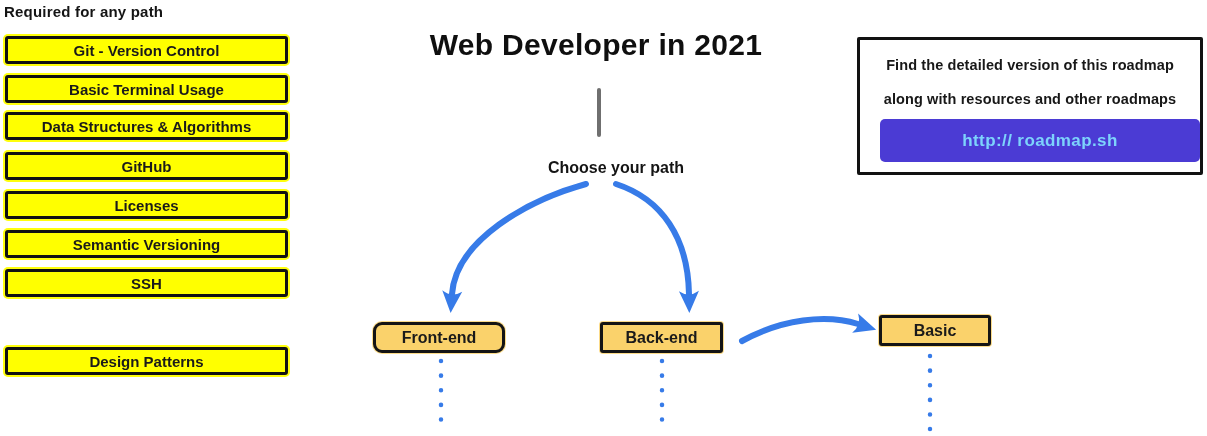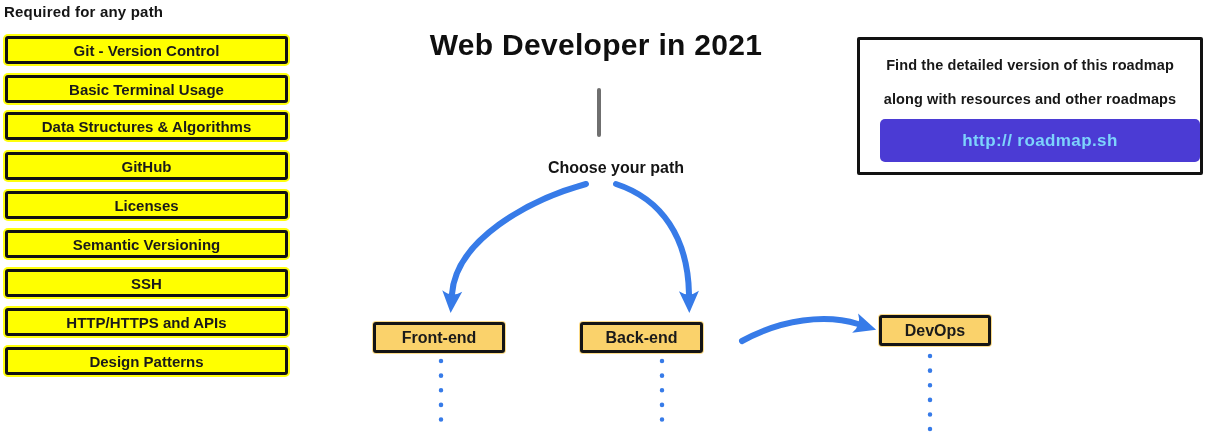--- a/index.html
+++ b/index.html
@@ -93,22 +93,22 @@
     align-items: center;
     justify-content: center;
     cursor: pointer;
   }
   .node span {
     font-size: 16px;
     font-weight: bold;
     color: #1a1a1a;
     white-space: nowrap;
   }
-  .node-frontend { left: 373px; top: 322px; width: 132px; }
-  .node-backend  { left: 580px; top: 322px; width: 123px; }
+  .node-frontend { left: 373px; top: 322px; width: 132px; border-radius: 9px; }
+  .node-backend  { left: 600px; top: 322px; width: 123px; }
   .node-devops   { left: 879px; top: 315px; width: 112px; }
 
   
   .info-box {
     position: absolute;
     left: 857px; top: 37px;
     width: 346px; height: 138px;
     box-sizing: border-box;
     background: #ffffff;
     border: 3px solid #121212;
@@ -162,23 +162,20 @@
       <span>GitHub</span>
     </div>
   <div class="req-box" style="top:191px">
       <span>Licenses</span>
     </div>
   <div class="req-box" style="top:230px">
       <span>Semantic Versioning</span>
     </div>
   <div class="req-box" style="top:269px">
       <span>SSH</span>
-    </div>
-  <div class="req-box" style="top:308px">
-      <span>HTTP/HTTPS and APIs</span>
     </div>
   <div class="req-box" style="top:347px">
       <span>Design Patterns</span>
     </div>
 
   <div class="page-title">Web Developer in 2021</div>
   <div class="stem"></div>
   <div class="choose-label">Choose your path</div>
 
   <svg class="arrows" viewBox="0 0 1207 436" xmlns="http://www.w3.org/2000/svg">
@@ -195,21 +192,21 @@
     <path d="M 930 356 L 930 430" fill="none" stroke="#377BE8" stroke-width="4.5" stroke-linecap="round" stroke-dasharray="0.1 14.5"></path>
   </svg>
 
   <div class="node node-frontend">
     <span>Front-end</span>
   </div>
   <div class="node node-backend">
     <span>Back-end</span>
   </div>
   <div class="node node-devops">
-    <span>DevOps</span>
+    <span>Basic</span>
   </div>
 
   <div class="info-box">
     <div class="info-line info-line-1">Find the detailed version of this roadmap</div>
     <div class="info-line">along with resources and other roadmaps</div>
     <div class="info-button">http:// roadmap.sh</div>
   </div>
 
 </div>
 

